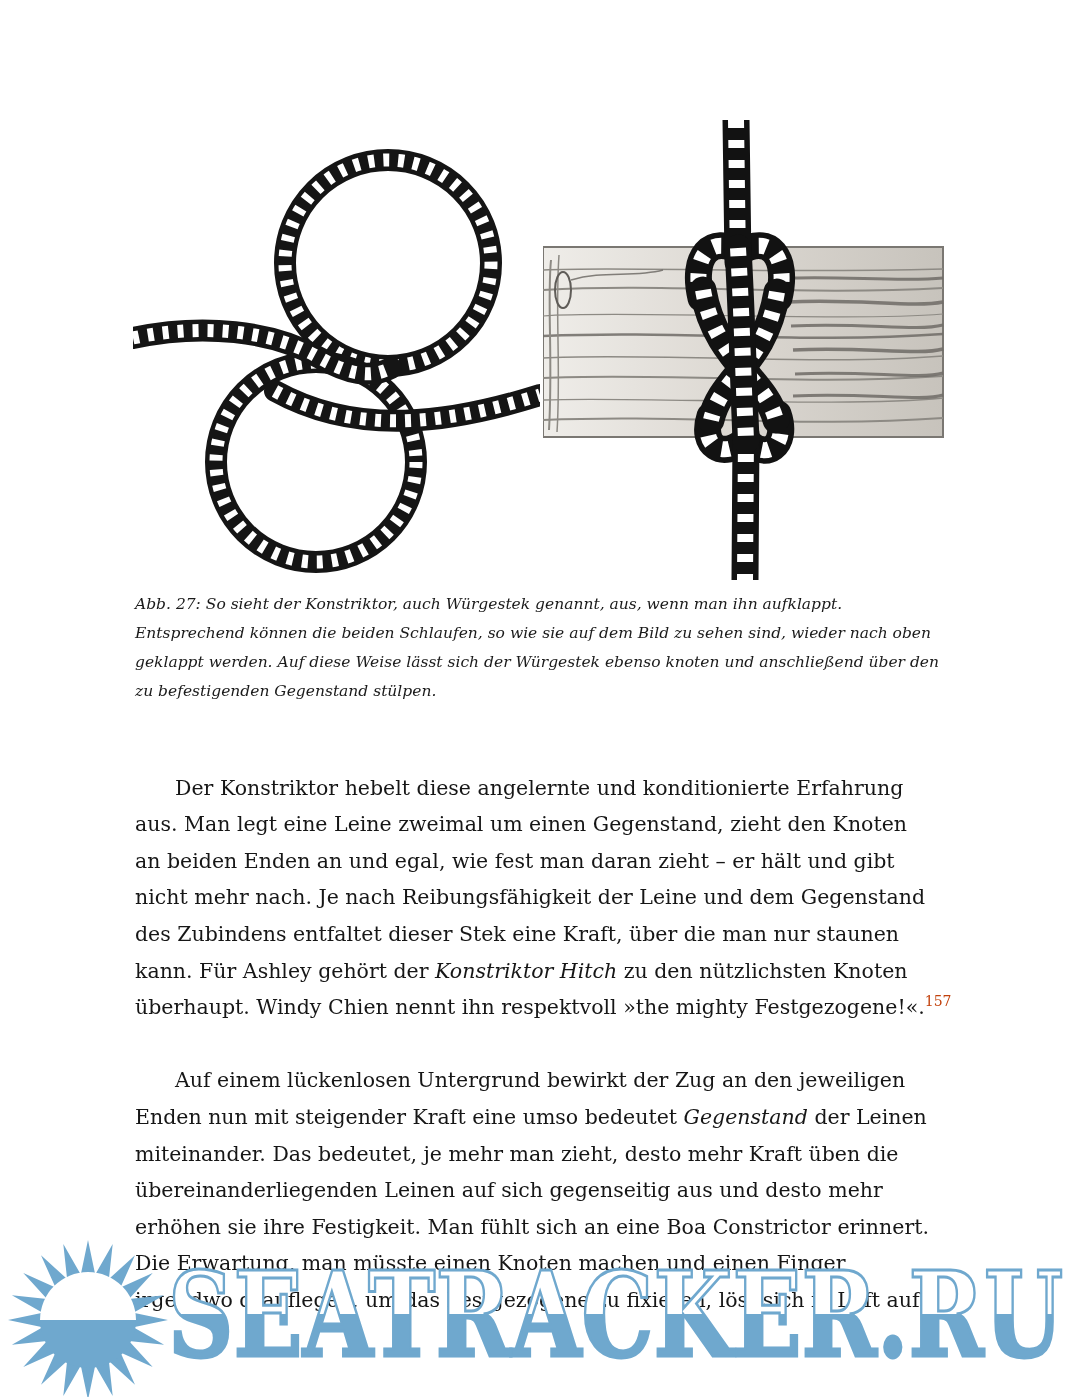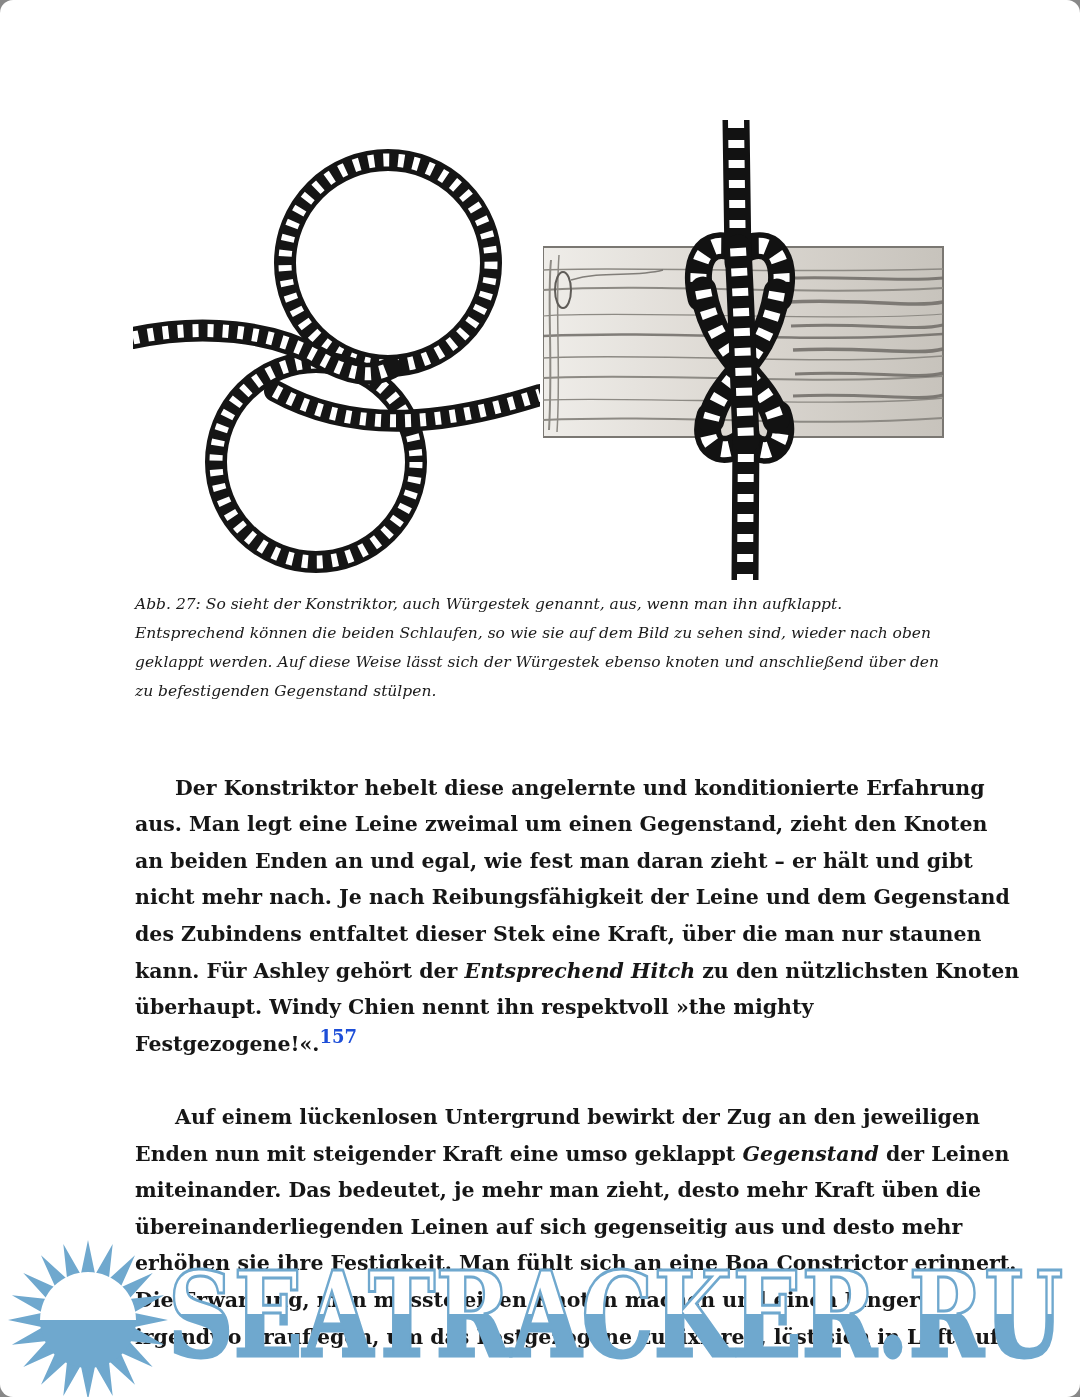--- a/index.html
+++ b/index.html
@@ -3,43 +3,42 @@
 <meta charset="utf-8">
 <style>
   html,body{margin:0;padding:0;background:#888;}
   .page{
     position:relative;
     width:1080px;height:1397px;
     background:#ffffff;
     overflow:hidden;
     font-family:"DejaVu Serif", serif;
     color:#161616;
-    border-radius:13px;
   }
   .fig-img{position:absolute;}
   
   .rb1{fill:none;stroke:#151515;stroke-width:22;stroke-linecap:round;}
   .rw1{fill:none;stroke:#ffffff;stroke-width:13;stroke-dasharray:6 9;stroke-linecap:butt;}
   
   .rb2{fill:none;stroke:#121212;stroke-width:27;stroke-linecap:round;}
   .rw2{fill:none;stroke:#ffffff;stroke-width:16;stroke-dasharray:8 12;stroke-linecap:butt;}
   .grain{fill:none;stroke:#8d8a84;}
   .graind{fill:none;stroke:#6e6b66;opacity:.85;}
   .caption{
     position:absolute;left:135px;top:590px;width:890px;
     font-style:italic;font-size:15.5px;line-height:29px;
     white-space:pre-line;color:#1a1a1a;
   }
   .bodytext{
     position:absolute;left:135px;top:733px;width:905px;
-    font-size:20.5px;line-height:36.6px;white-space:pre-line;font-weight:bold;
+    font-size:20.5px;line-height:36.6px;white-space:pre-line;
   }
   .bodytext p{margin:0;text-indent:40px;}
   sup.fn{
-    color:#1d4ed8;font-size:18px;line-height:0;vertical-align:super;
+    color:#c2410c;font-size:14px;line-height:0;vertical-align:super;
     font-style:normal;cursor:pointer;
   }
   .watermark{position:absolute;left:0;top:1237px;}
 </style>
 </head>
 <body>
 
 <div class="page">
 
   <svg class="fig-img" style="left:133px;top:125px" width="407" height="455" viewBox="0 0 407 455">
@@ -105,24 +104,24 @@
 Entsprechend können die beiden Schlaufen, so wie sie auf dem Bild zu sehen sind, wieder nach oben
 geklappt werden. Auf diese Weise lässt sich der Würgestek ebenso knoten und anschließend über den
 zu befestigenden Gegenstand stülpen.</div>
 
   <div class="bodytext">
     <p><span>Der Konstriktor hebelt diese angelernte und konditionierte Erfahrung
 aus. Man legt eine Leine zweimal um einen Gegenstand, zieht den Knoten
 an beiden Enden an und egal, wie fest man daran zieht – er hält und gibt
 nicht mehr nach. Je nach Reibungsfähigkeit der Leine und dem Gegenstand
 des Zubindens entfaltet dieser Stek eine Kraft, über die man nur staunen
-kann. Für Ashley gehört der </span><i>Entsprechend Hitch</i><span> zu den nützlichsten Knoten
+kann. Für Ashley gehört der </span><i>Konstriktor Hitch</i><span> zu den nützlichsten Knoten
 überhaupt. Windy Chien nennt ihn respektvoll »the mighty Festgezogene!«.</span><sup class="fn">157</sup></p>
     <p><span>Auf einem lückenlosen Untergrund bewirkt der Zug an den jeweiligen
-Enden nun mit steigender Kraft eine umso geklappt </span><i>Gegenstand</i><span> der Leinen
+Enden nun mit steigender Kraft eine umso bedeutet </span><i>Gegenstand</i><span> der Leinen
 miteinander. Das bedeutet, je mehr man zieht, desto mehr Kraft üben die
 übereinanderliegenden Leinen auf sich gegenseitig aus und desto mehr
 erhöhen sie ihre Festigkeit. Man fühlt sich an eine Boa Constrictor erinnert.
 Die Erwartung, man müsste einen Knoten machen und einen Finger
 irgendwo drauflegen, um das Festgezogene zu fixieren, löst sich in Luft auf.</span></p>
   </div>
 
   <svg class="watermark" width="1080" height="160" viewBox="0 0 1080 160">
     <defs>
       <linearGradient id="wmg" x1="0" y1="0" x2="0" y2="1">

